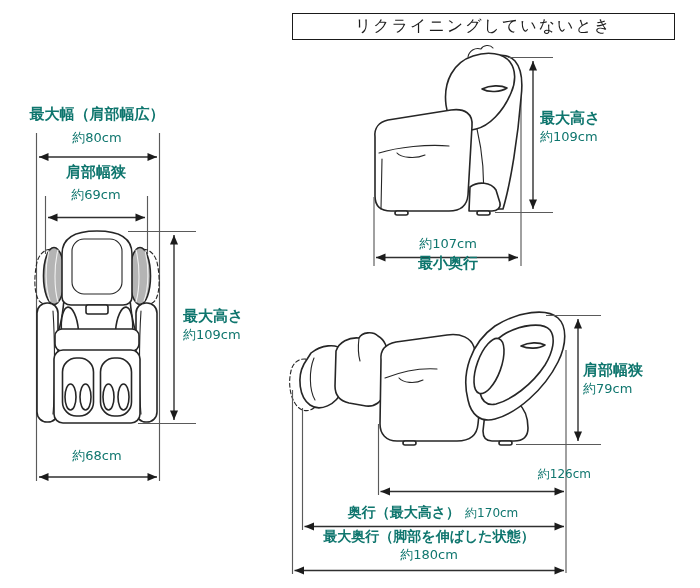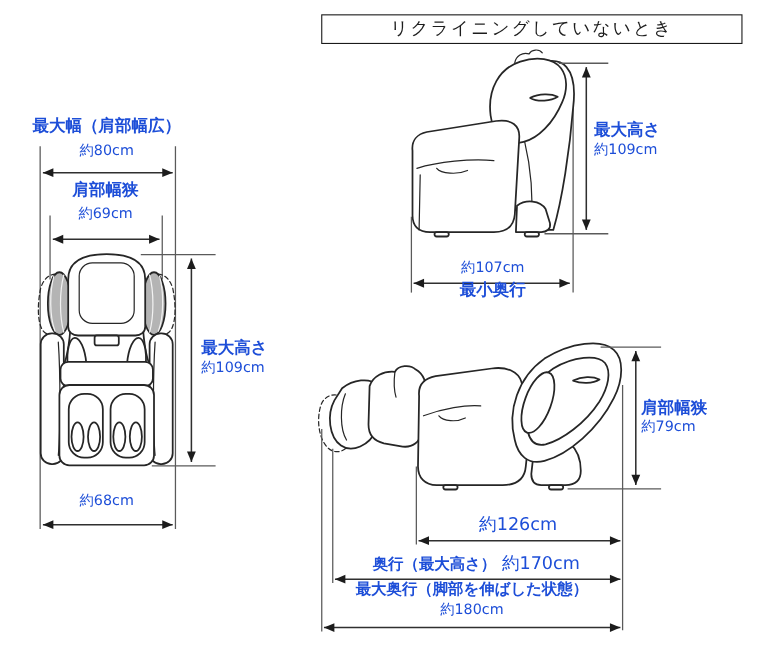--- a/index.html
+++ b/index.html
@@ -1,26 +1,26 @@
 <!DOCTYPE html>
 <html><head>
 <meta charset="utf-8">
 <style>
   html,body{margin:0;padding:0;background:#fff;}
   .stage{
     position:relative;width:700px;height:588px;background:#fff;overflow:hidden;
     font-family:"DejaVu Sans","Liberation Sans",sans-serif;color:#1c1c1c;
   }
   .art{position:absolute;left:0;top:0;}
-  .lbl{position:absolute;white-space:nowrap;line-height:1.12;color:#1d4ed8;}
+  .lbl{position:absolute;white-space:nowrap;line-height:1.12;color:#0f766e;}
   .ctr{text-align:center;}
   .b{font-weight:bold;}
   .f14{font-size:14px;}
   .f15{font-size:15px;}
-  .f16{font-size:16px;}
+  .f16{font-size:12px;text-align:right;}
   .f17{font-size:13px;}
   .hdrbox{
     position:absolute;border:1.6px solid #1a1a1a;background:#fff;
     display:flex;align-items:center;justify-content:center;
     font-size:16px;color:#1c1c1c;
   }
   .ls2{letter-spacing:2px;}
   
   .ext{stroke:#5a5a5a;stroke-width:1.15;fill:none;}
   .ref{stroke:#5a5a5a;stroke-width:1.15;fill:none;}

